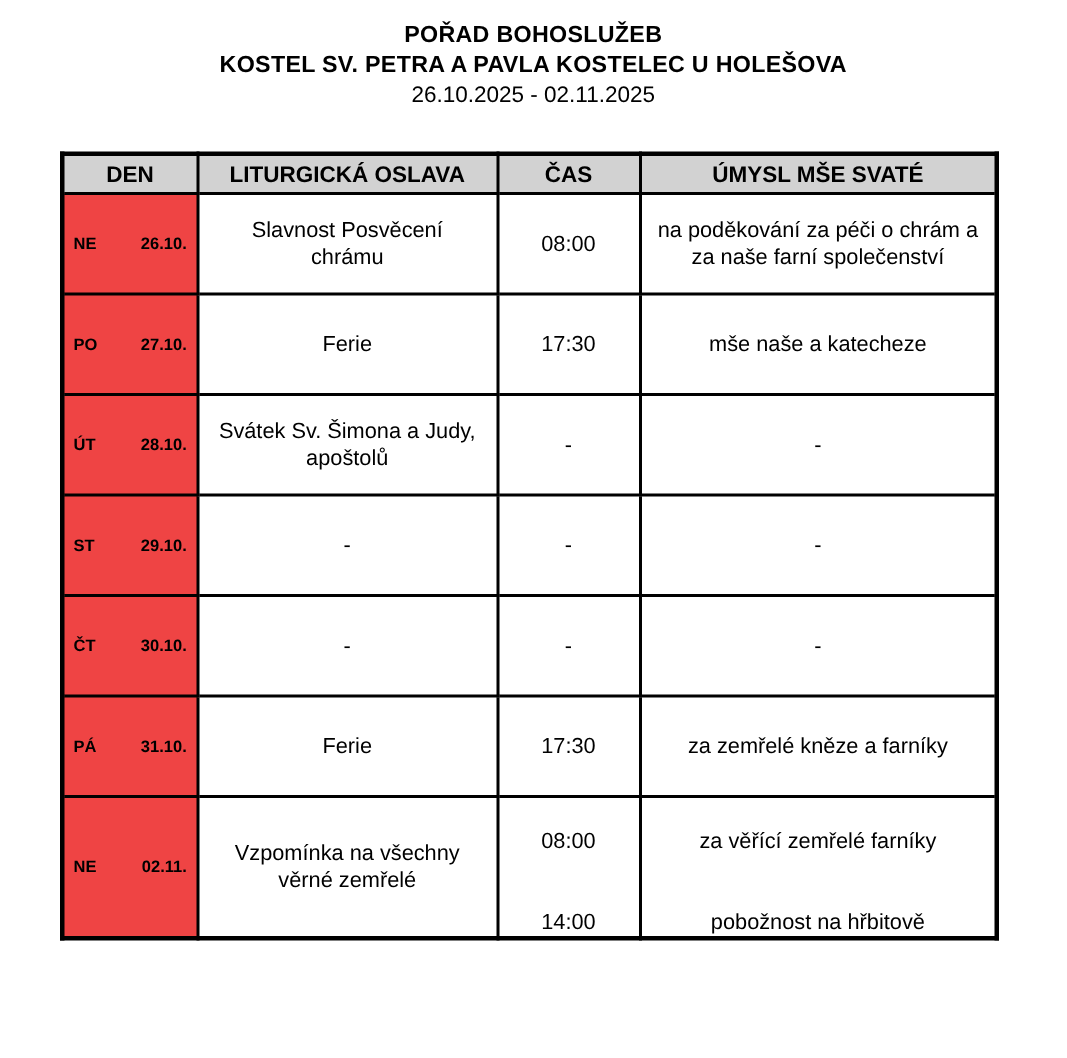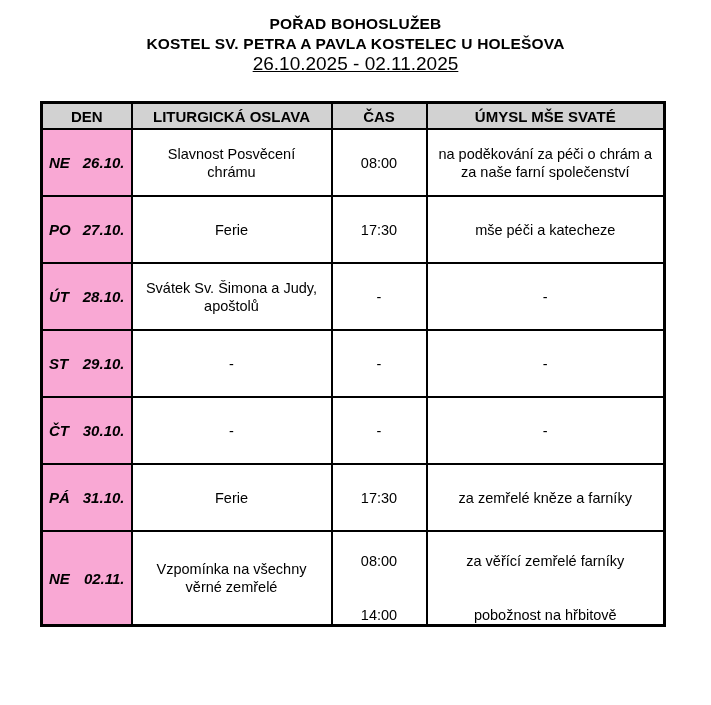--- a/index.html
+++ b/index.html
@@ -6,38 +6,38 @@
   body{
     width:711px;height:705px;
     font-family:"Liberation Sans", sans-serif;
     color:#000;
     overflow:hidden;
   }
   .page{position:relative;width:711px;height:705px;background:#fff;}
 
   .titles{padding-top:14px;text-align:center;line-height:20px;}
   .title, .subtitle{font-weight:bold;font-size:15.5px;letter-spacing:0.2px;}
-  .daterange{font-size:19px;text-decoration:underline;}
+  .daterange{font-size:15px;}
 
   table.schedule{
     position:absolute;left:40px;top:101px;
     border-collapse:collapse;table-layout:fixed;
     border:3px solid #000;
   }
   th, td{border:2px solid #000;padding:0;text-align:center;vertical-align:middle;}
   th{
     background:#d2d2d2;
     font-size:15px;font-weight:bold;
     height:24px;
   }
   tbody tr{height:67px;}
   tbody tr:last-child{height:89px;}
 
   td{font-size:14.5px;}
-  .day-cell{background:#f9a8d4;font-weight:bold;font-size:15px;font-style:italic;}
+  .day-cell{background:#ef4444;font-weight:bold;font-size:11px;}
   .day-wrap{display:flex;justify-content:space-between;padding:0 6px;}
   .cel-cell div{line-height:18px;}
   .int-line{line-height:18px;}
   .time-cell div{line-height:18px;}
 
   
   td.multi{vertical-align:middle;padding-top:20px;}
   td.multi > * + *{margin-top:36px;}
 </style>
 </head>
@@ -96,21 +96,21 @@
             </div>
           </td>
           <td class="cel-cell">
             <div>Ferie</div>
           </td>
           <td class="time-cell">
             <div>17:30</div>
           </td>
           <td class="int-cell">
             <div>
-              <div class="int-line">mše péči a katecheze</div>
+              <div class="int-line">mše naše a katecheze</div>
             </div>
           </td>
         </tr>
         <tr>
           <td class="day-cell">
             <div class="day-wrap">
               <span>ÚT</span>
               <span>28.10.</span>
             </div>
           </td>

